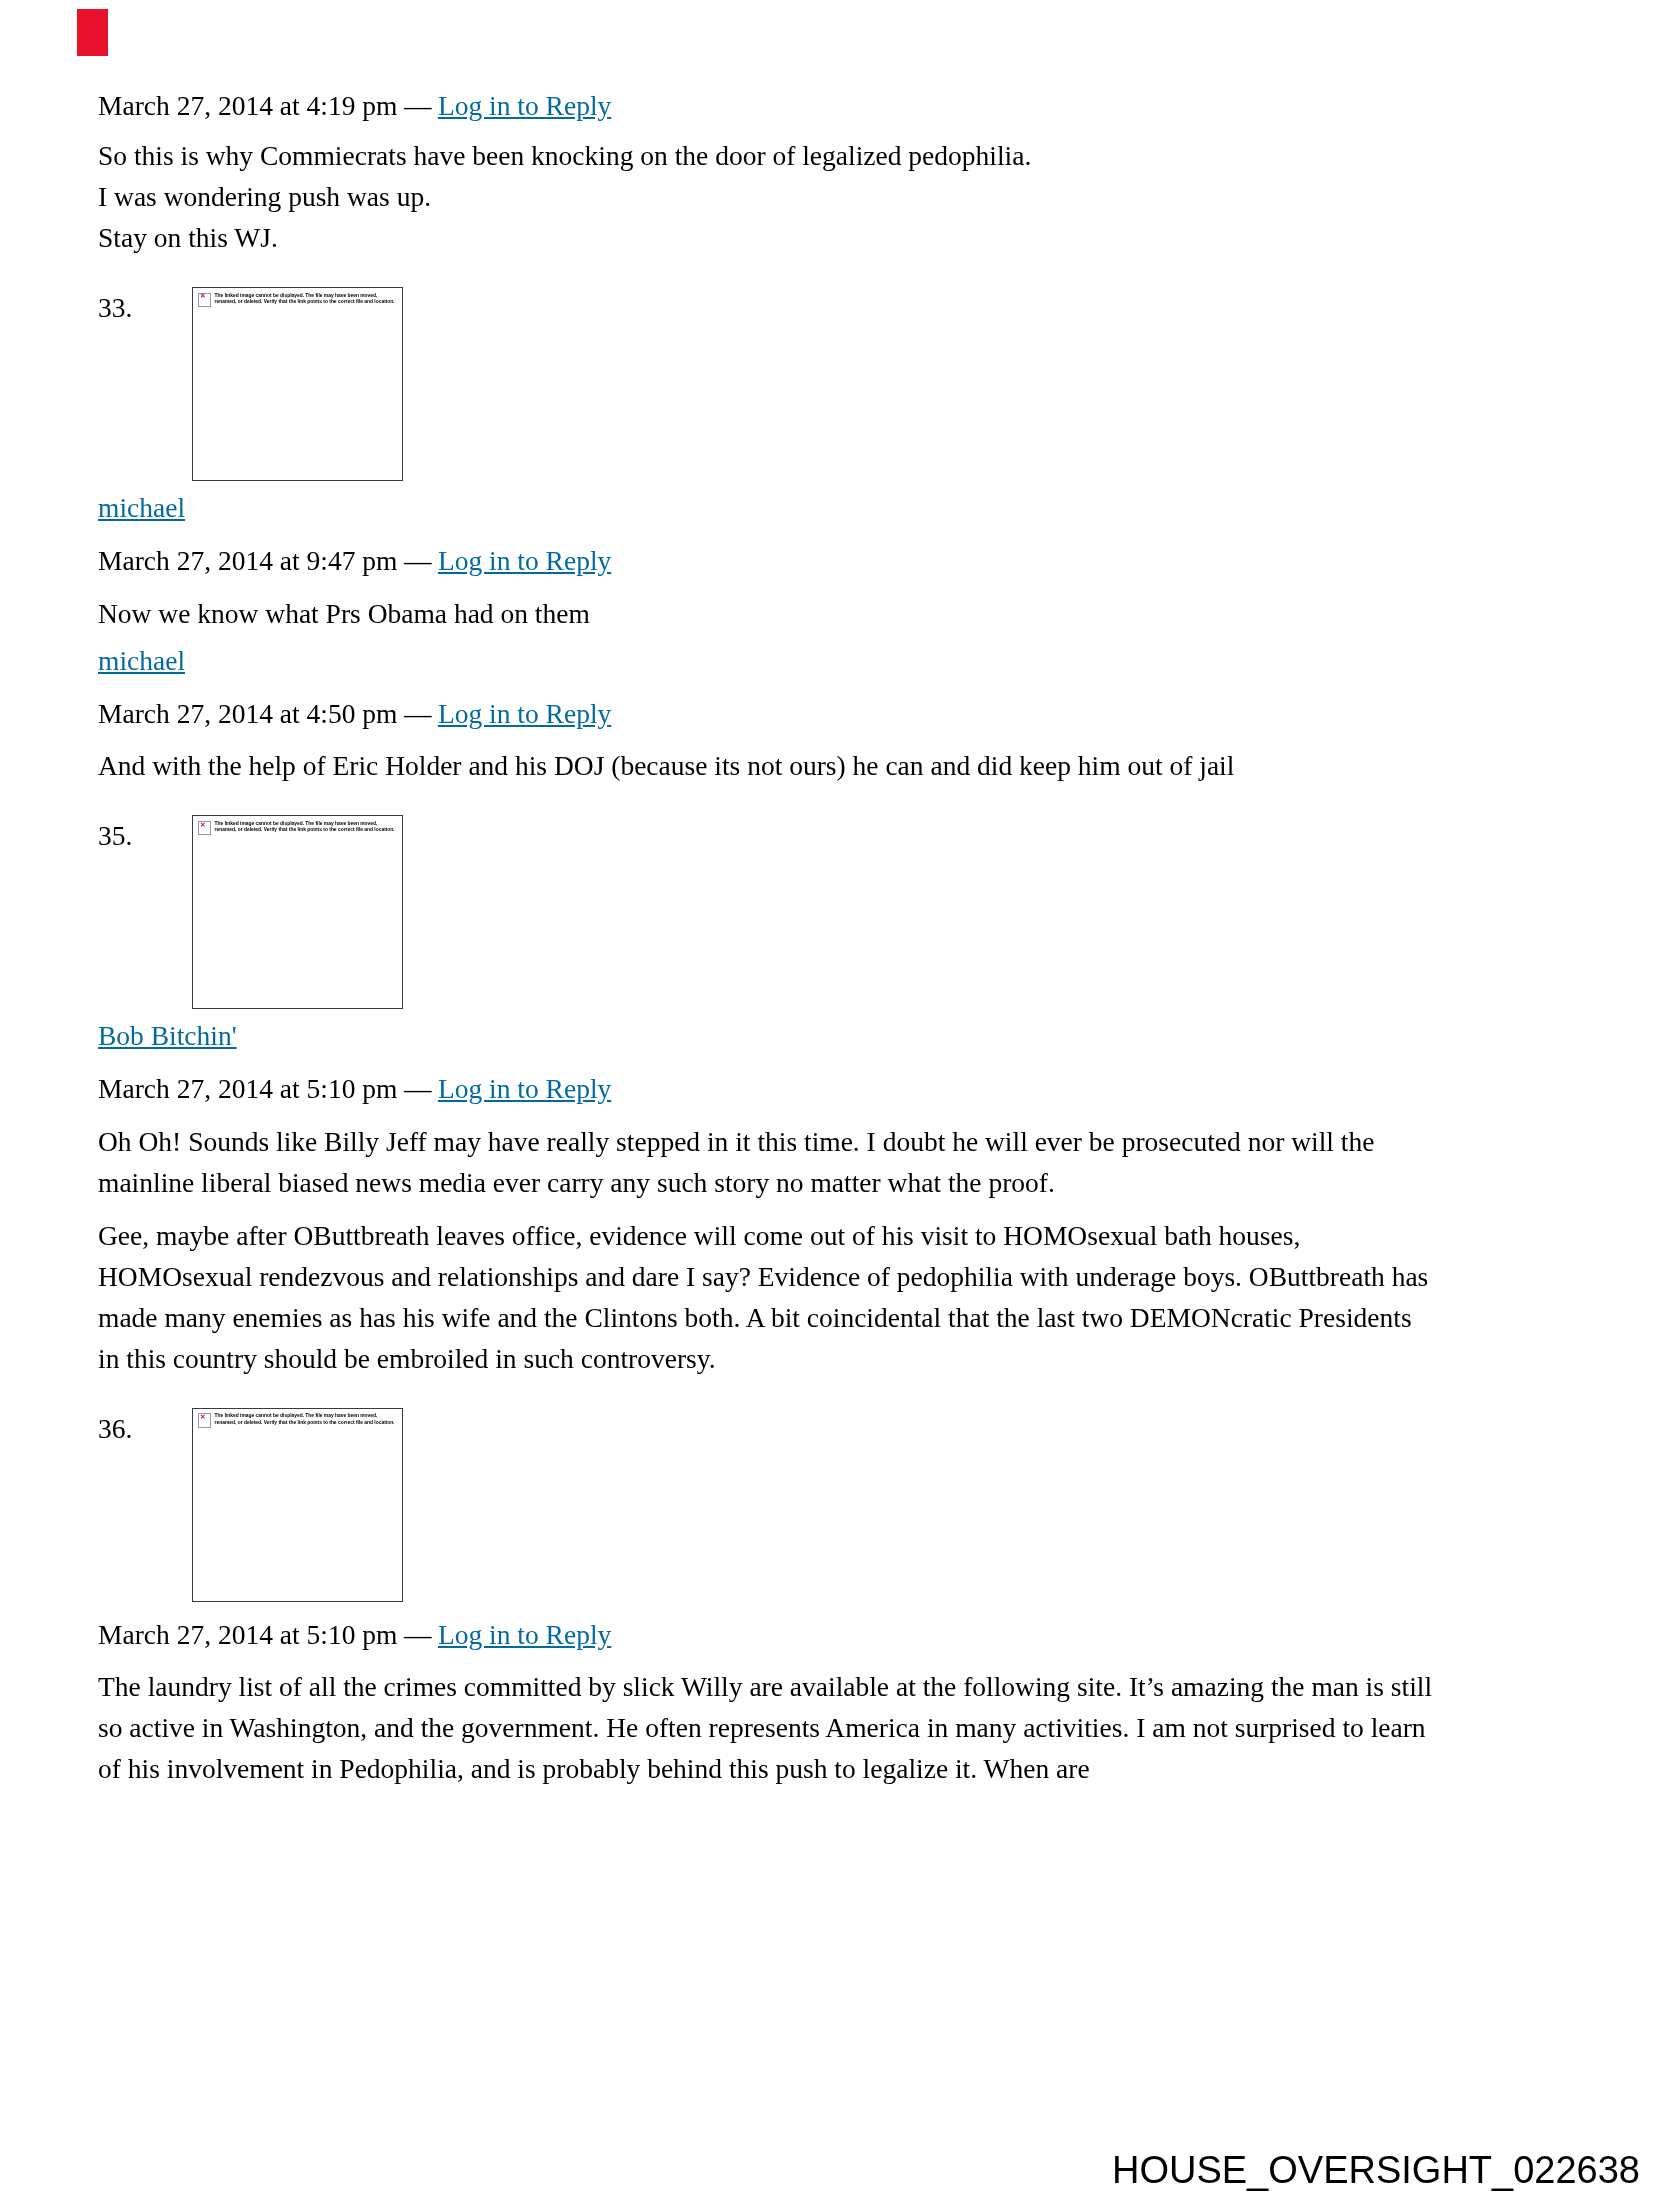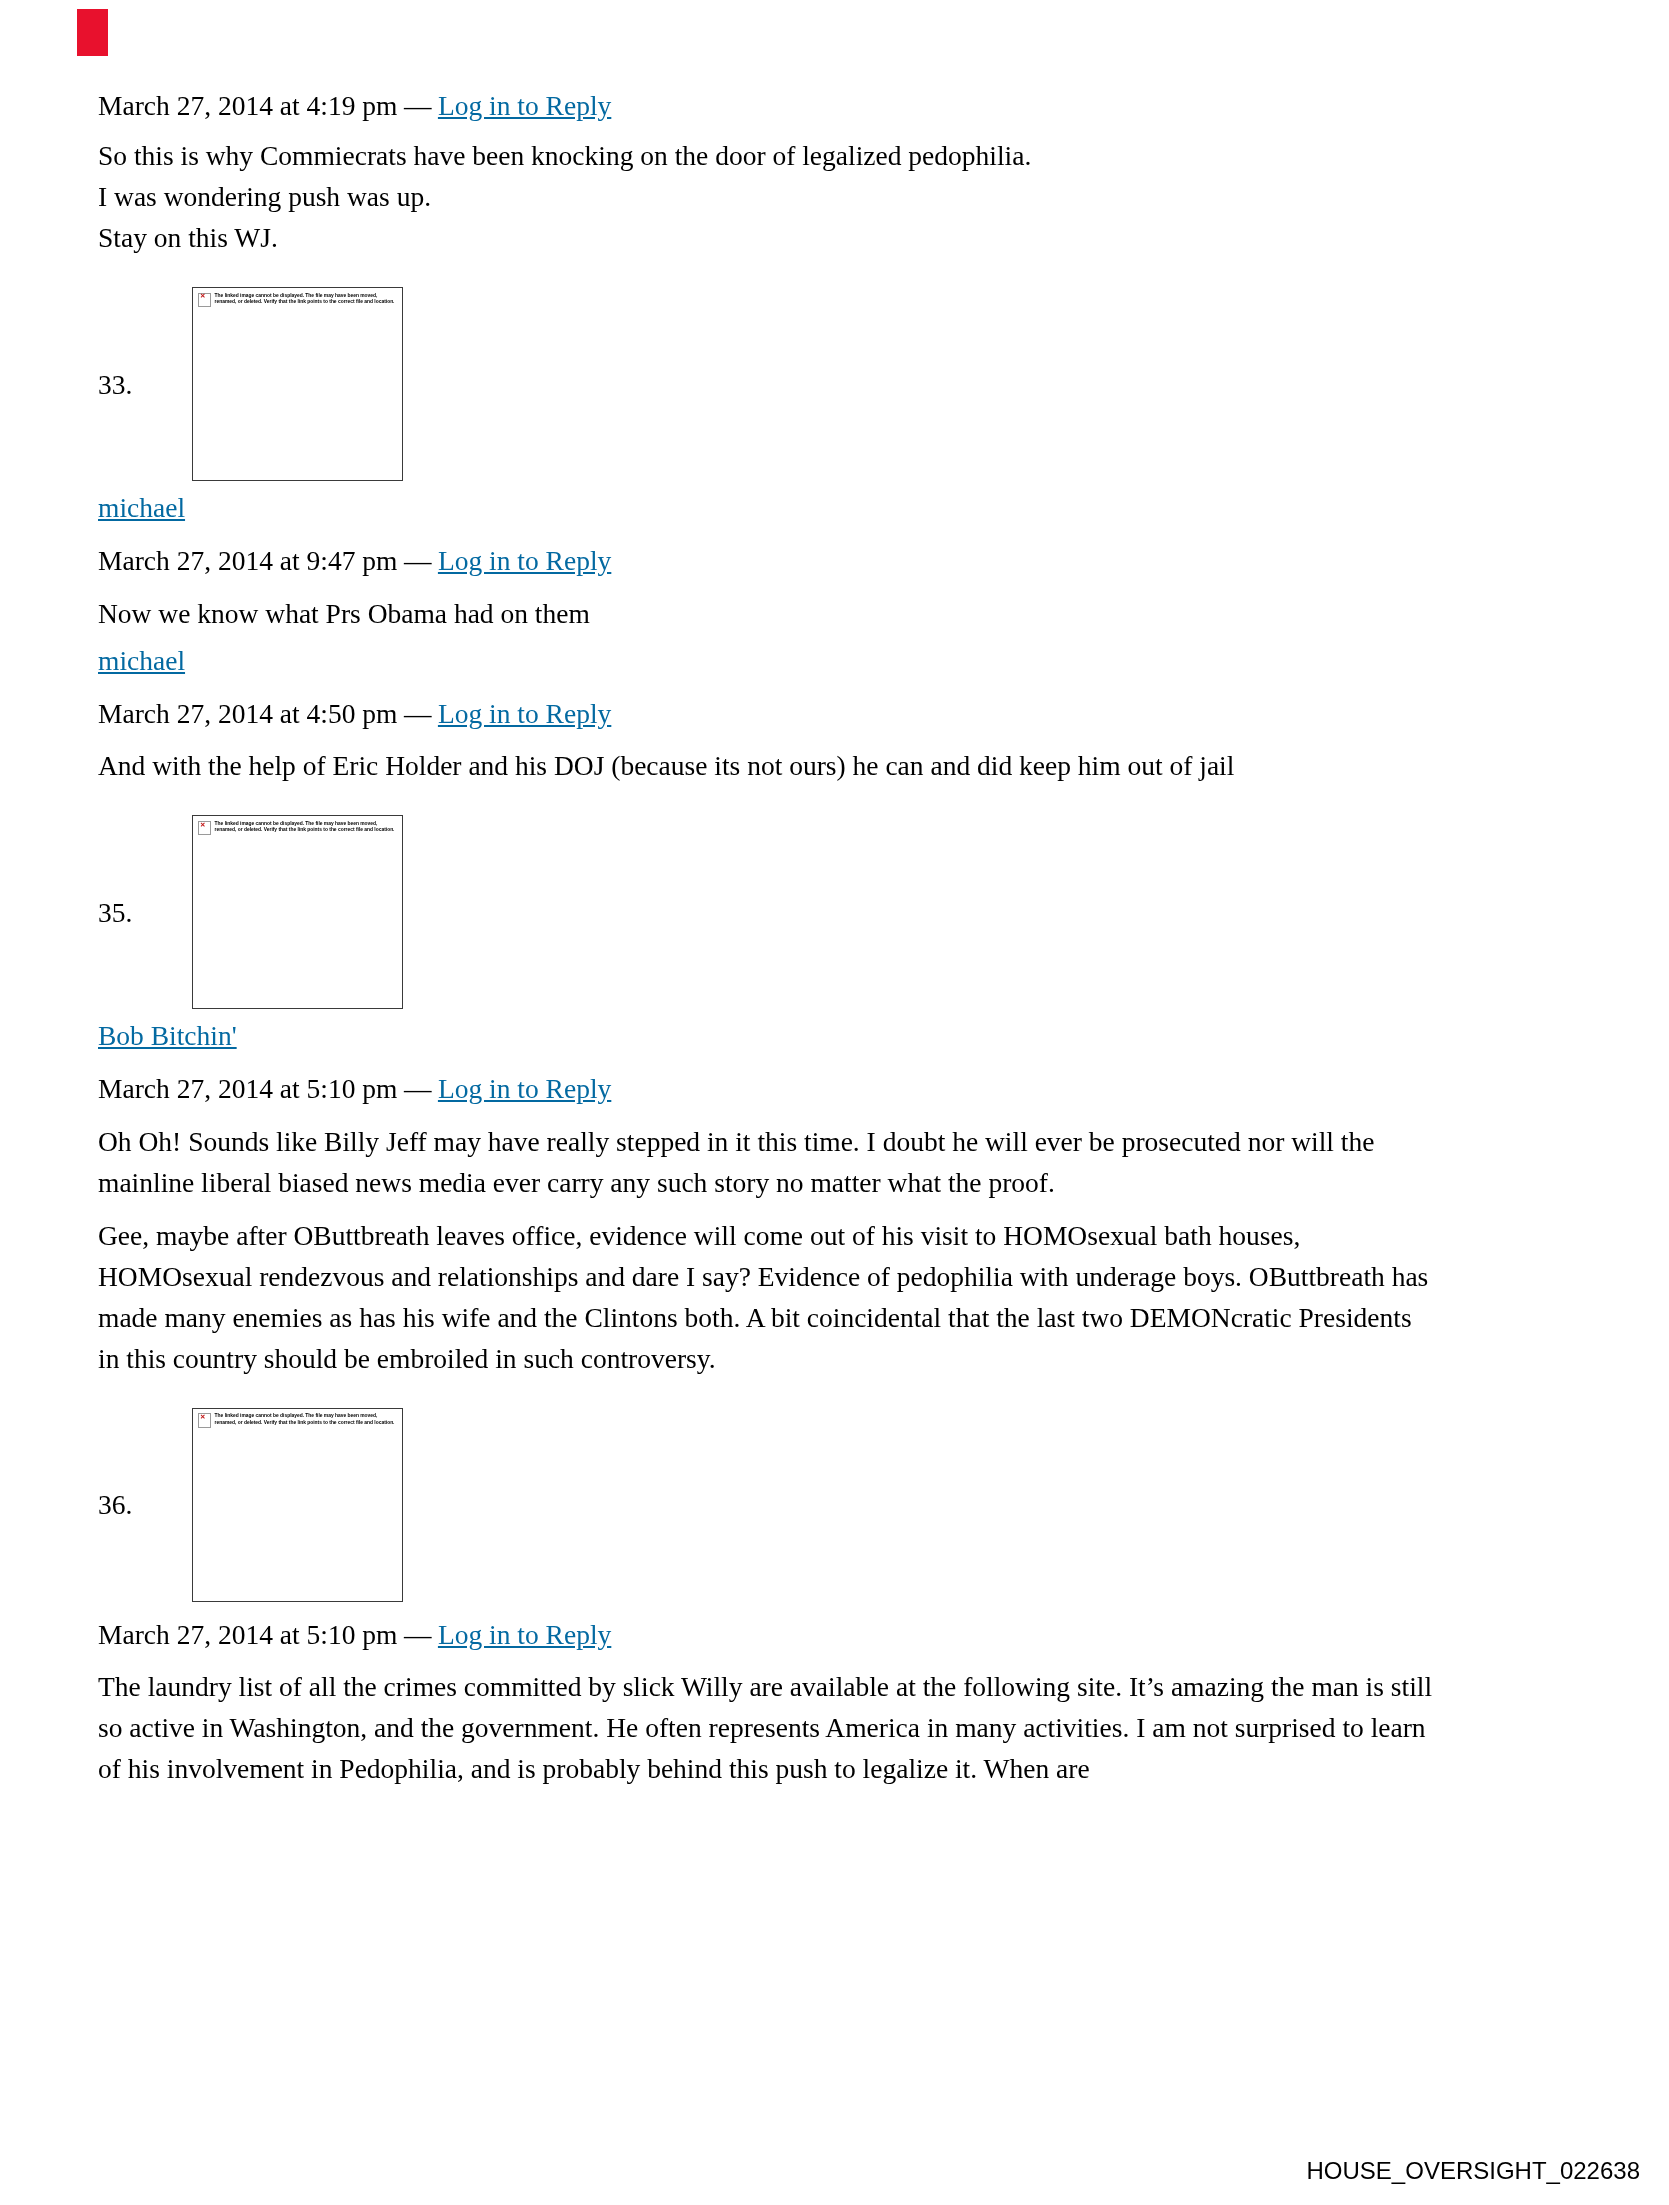--- a/index.html
+++ b/index.html
@@ -9,21 +9,21 @@
     font-family:"Liberation Serif","DejaVu Serif",serif;
     font-size:27.5px;line-height:41px;
   }
   .content{padding:85px 72px 0 98px;max-width:1506px;box-sizing:border-box;}
   a.link{color:#0369a1;text-decoration:underline;cursor:pointer;text-align:center;}
   .sep{margin:0 6.5px;}
   .dateline{margin-top:11.8px;}
   .dateline.first{margin-top:0;}
   .leading-lines{margin-top:9.2px;}
   .ptext{margin:11.8px 0 0 0;}
-  .avatar-row{display:flex;align-items:center;margin-top:29px;}
+  .avatar-row{display:flex;align-items:flex-start;margin-top:29px;}
   .num{width:94px;flex:none;}
   .imgbox{
     width:211px;height:194px;box-sizing:border-box;flex:none;
     border:0.7px solid #3a3a3a;background:#fff;
     padding:4.6px 5.2px;display:flex;align-items:flex-start;
   }
   .bi-icon{
     flex:none;width:10.5px;height:12.4px;border:0.7px solid #9a9a9a;
     margin-right:3.9px;position:relative;background:#fff;
   }
@@ -32,21 +32,21 @@
     font-family:"Liberation Sans",sans-serif;font-size:6.5px;font-weight:bold;line-height:7.9px;
   }
   .bi-msg{
     font-family:"Liberation Sans","DejaVu Sans",sans-serif;
     font-weight:bold;font-size:4.9px;line-height:6.2px;color:#000;
   }
   .author{margin-top:6px;}
   .bates{
     position:absolute;right:29px;bottom:18.3px;
     font-family:"Liberation Sans","DejaVu Sans",sans-serif;
-    font-size:24px;line-height:33px;color:#000;margin-top:29px;
+    font-size:38px;line-height:33px;color:#000;margin-top:29px;
   }
   .red-marker{
     position:absolute;left:77px;top:9.2px;width:31px;height:47px;
     background:#e8112d;
   }
 </style>
 </head>
 <body>
 
 <div class="red-marker"></div>

